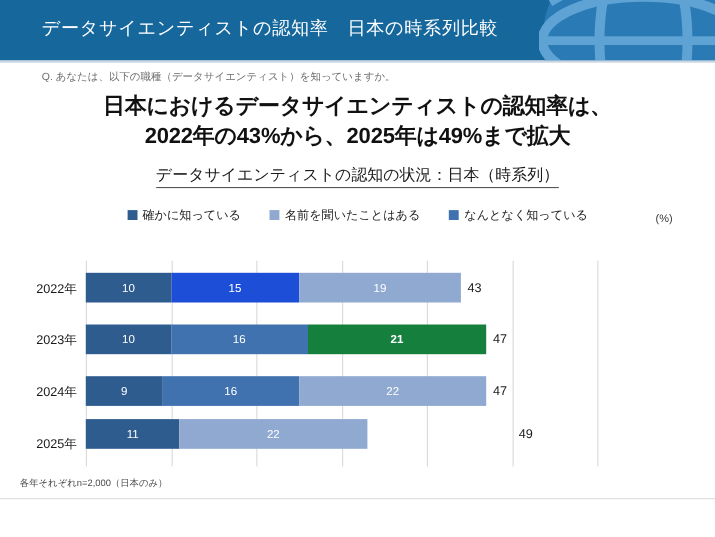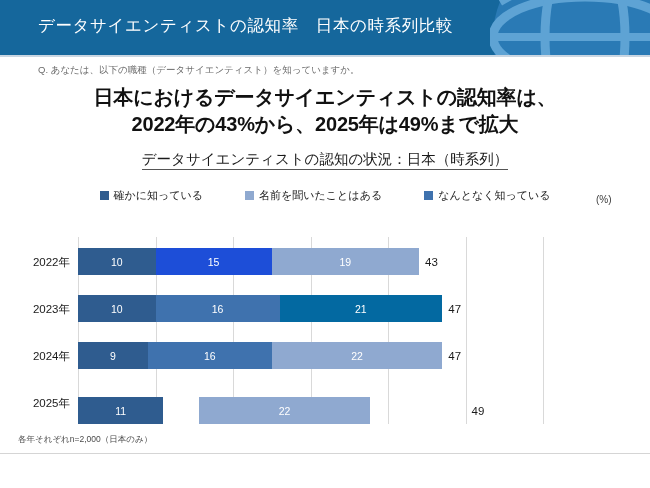--- a/index.html
+++ b/index.html
@@ -85,21 +85,21 @@
     text-align: center;
   }
 
   
   .legend {
     position: absolute;
     left: 0; top: 188px;
     width: 650px;
     display: flex;
     justify-content: center;
-    gap: 42px;
+    gap: 26px;
     font-size: 11px;
     color: #1a1a1a;
   }
   .legend-item { display: flex; align-items: center; gap: 5px; white-space: nowrap; }
   .legend-swatch { width: 9px; height: 9px; display: inline-block; }
 
   .pct-label {
     position: absolute;
     left: 596px; top: 194px;
     font-size: 10px;
@@ -266,38 +266,38 @@
       </div>
       <div class="bar-total" style="left: 341px;">43</div>
     </div>
     <div class="bar-row" style="top: 58px;">
       <div class="seg" style="width: 77.5px; background: rgb(47, 92, 143);">
         <span>10</span>
       </div>
       <div class="seg" style="width: 124px; background: rgb(63, 114, 174);">
         <span>16</span>
       </div>
-      <div class="seg" style="width: 162.75px; background: #0369a1;">
+      <div class="seg" style="width: 162.75px; background: #15803d; font-weight: bold;">
         <span>21</span>
       </div>
       <div class="bar-total" style="left: 364.25px;">47</div>
     </div>
     <div class="bar-row" style="top: 105px;">
       <div class="seg" style="width: 69.75px; background: rgb(47, 92, 143);">
         <span>9</span>
       </div>
       <div class="seg" style="width: 124px; background: rgb(63, 114, 174);">
         <span>16</span>
       </div>
       <div class="seg" style="width: 170.5px; background: rgb(143, 169, 208);">
         <span>22</span>
       </div>
       <div class="bar-total" style="left: 364.25px;">47</div>
     </div>
-    <div class="bar-row" style="top: 160px; gap: 36px;">
+    <div class="bar-row" style="top: 144px;">
       <div class="seg" style="width: 85.25px; background: rgb(47, 92, 143);">
         <span>11</span>
       </div>
       <div class="seg" style="width: 170.5px; background: rgb(143, 169, 208);">
         <span>22</span>
       </div>
       <div class="bar-total" style="left: 387.5px;">49</div>
     </div>
   </div>
 

